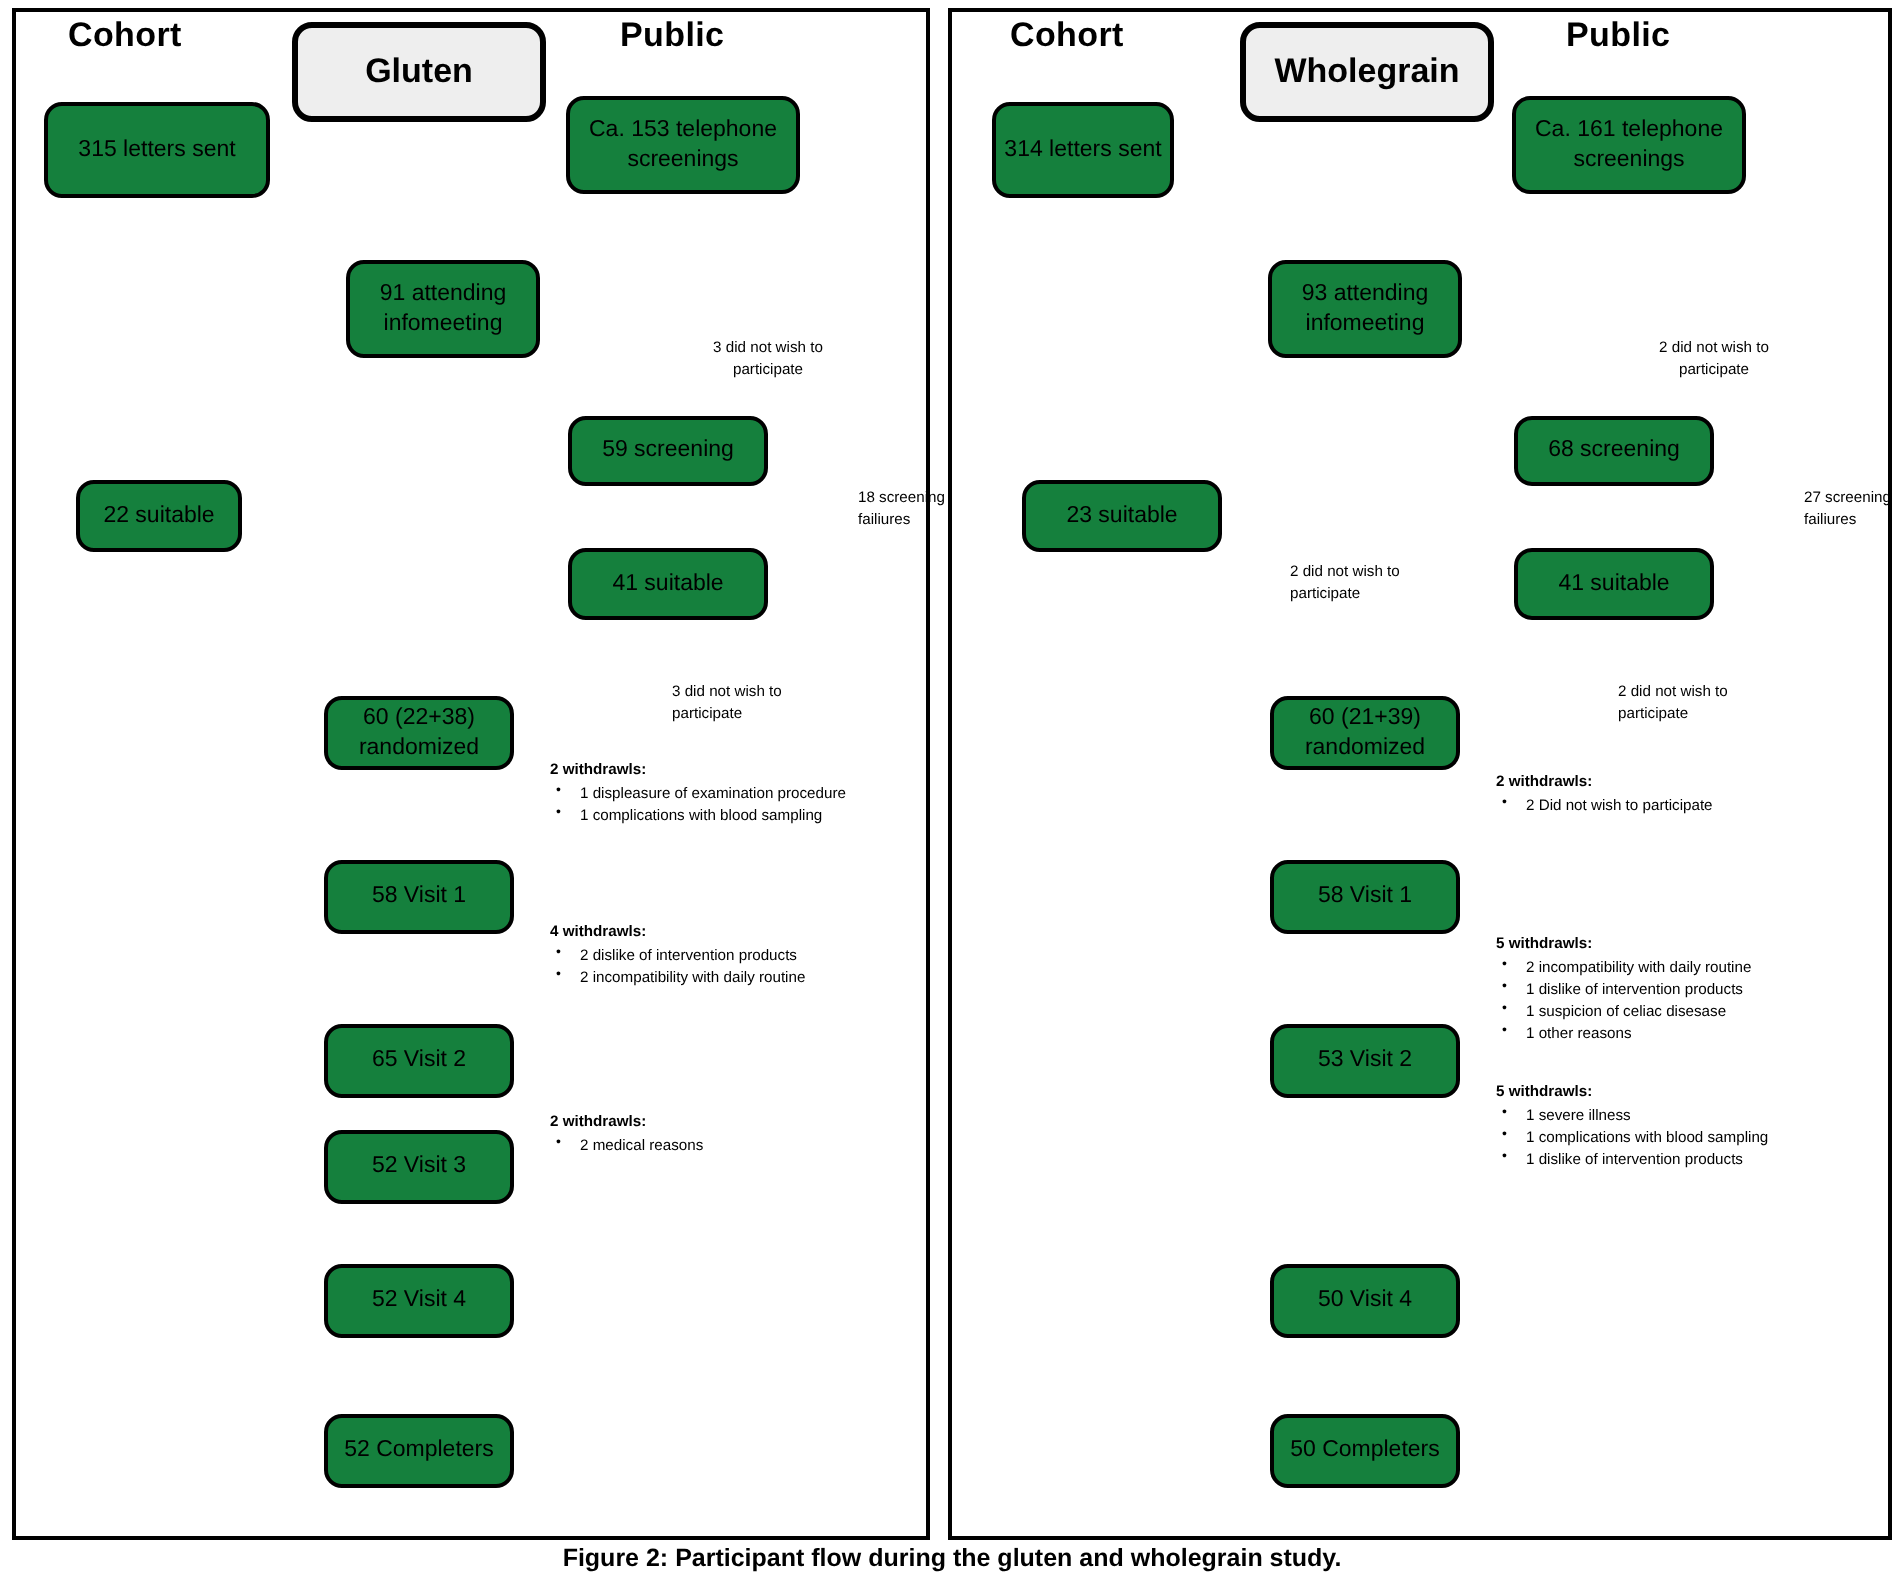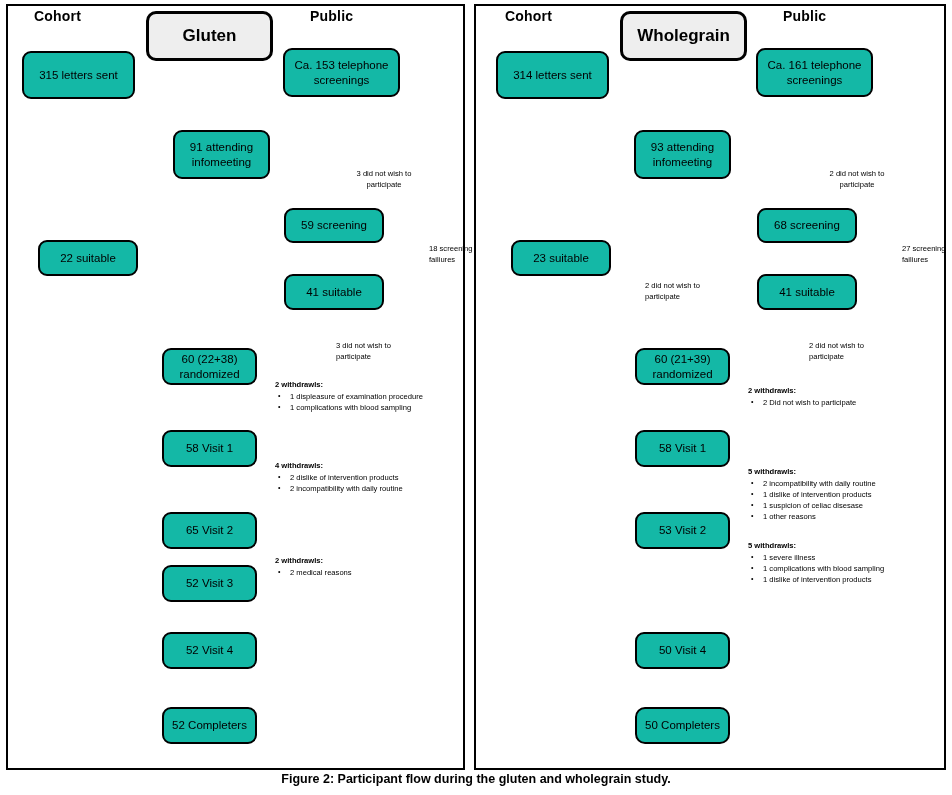--- a/index.html
+++ b/index.html
@@ -5,24 +5,24 @@
   html,body{margin:0;padding:0;background:#ffffff;}
   body{width:952px;height:795px;font-family:"Liberation Sans",sans-serif;color:#000;}
   #root{position:relative;width:952px;height:795px;overflow:hidden;}
 
   .panel{position:absolute;border:2px solid #000;box-sizing:border-box;background:#fff;}
   #panel-left{left:6px;top:4px;width:459px;height:766px;}
   #panel-right{left:474px;top:4px;width:472px;height:766px;}
 
   svg.edges{position:absolute;left:0;top:0;width:952px;height:795px;pointer-events:none;}
 
-  .col-head{position:absolute;font-weight:bold;font-size:14px;letter-spacing:.2px;}
+  .col-head{position:absolute;font-weight:bold;font-size:17px;letter-spacing:.2px;}
 
   .node{position:absolute;box-sizing:border-box;border:2.2px solid #000;border-radius:9px;
-        background:#14b8a6;display:flex;align-items:center;justify-content:center;text-align:center;
+        background:#15803d;display:flex;align-items:center;justify-content:center;text-align:center;
         font-size:11.5px;line-height:1.25;padding:2px 4px;}
   .node.two-line{line-height:1.3;}
 
   .title-node{position:absolute;box-sizing:border-box;border:3.2px solid #000;border-radius:10px;
         background:#eeeeee;display:flex;align-items:center;justify-content:center;
         font-size:17px;font-weight:bold;}
 
   .note{position:absolute;font-size:7.6px;line-height:1.45;}
   .note.center{text-align:center;}
   .note ul{margin:0;padding:0;list-style:none;}
@@ -117,21 +117,21 @@
       <span>91 attending</span><br>
       <span>infomeeting</span>
     </span>
   </div>
 
   <div class="note center" style="left:336px;top:168px;width:96px;">
     <div>3 did not wish to</div>
     <div>participate</div>
   </div>
 
-  <div class="node" style="left:38px;top:240px;width:100px;height:36px;">22 suitable</div>
+  <div class="node" style="left:38px;top:240px;width:83px;height:36px;">22 suitable</div>
 
   <div class="node" style="left:284px;top:208px;width:100px;height:35px;">59 screening</div>
 
   <div class="note" style="left:429px;top:243px;width:60px;">
     <div>18 screening</div>
     <div>failiures</div>
   </div>
 
   <div class="node" style="left:284px;top:274px;width:100px;height:36px;">41 suitable</div>
 
@@ -180,21 +180,21 @@
 
   <div class="node" style="left:162px;top:707px;width:95px;height:37px;">52 Completers</div>
 
   <div class="panel" id="panel-right"></div>
 
   <div class="col-head" style="left:505px;top:8px;">Cohort</div>
   <div class="col-head" style="left:783px;top:8px;">Public</div>
 
   <div class="title-node" style="left:620px;top:11px;width:127px;height:50px;">Wholegrain</div>
 
-  <div class="node" style="left:496px;top:51px;width:113px;height:48px;">314 letters sent</div>
+  <div class="node" style="left:496px;top:51px;width:91px;height:48px;">314 letters sent</div>
 
   <div class="node two-line" style="left:756px;top:48px;width:117px;height:49px;">
     <span>
       <span>Ca. 161  telephone</span><br>
       <span>screenings</span>
     </span>
   </div>
 
   <div class="node two-line" style="left:634px;top:130px;width:97px;height:49px;">
     <span>
@@ -262,17 +262,17 @@
     <ul>
       <li>1 severe illness</li>
       <li>1 complications with blood sampling</li>
       <li>1 dislike of intervention products</li>
     </ul>
   </div>
 
 
   <div class="node" style="left:635px;top:632px;width:95px;height:37px;">50 Visit 4</div>
 
-  <div class="node" style="left:635px;top:707px;width:95px;height:37px;border-radius:10px;">50 Completers</div>
+  <div class="node" style="left:635px;top:707px;width:95px;height:37px;">50 Completers</div>
 
   <div class="caption">Figure 2: Participant flow during the gluten and wholegrain study.</div>
 
 </div>
 
 </body></html>

